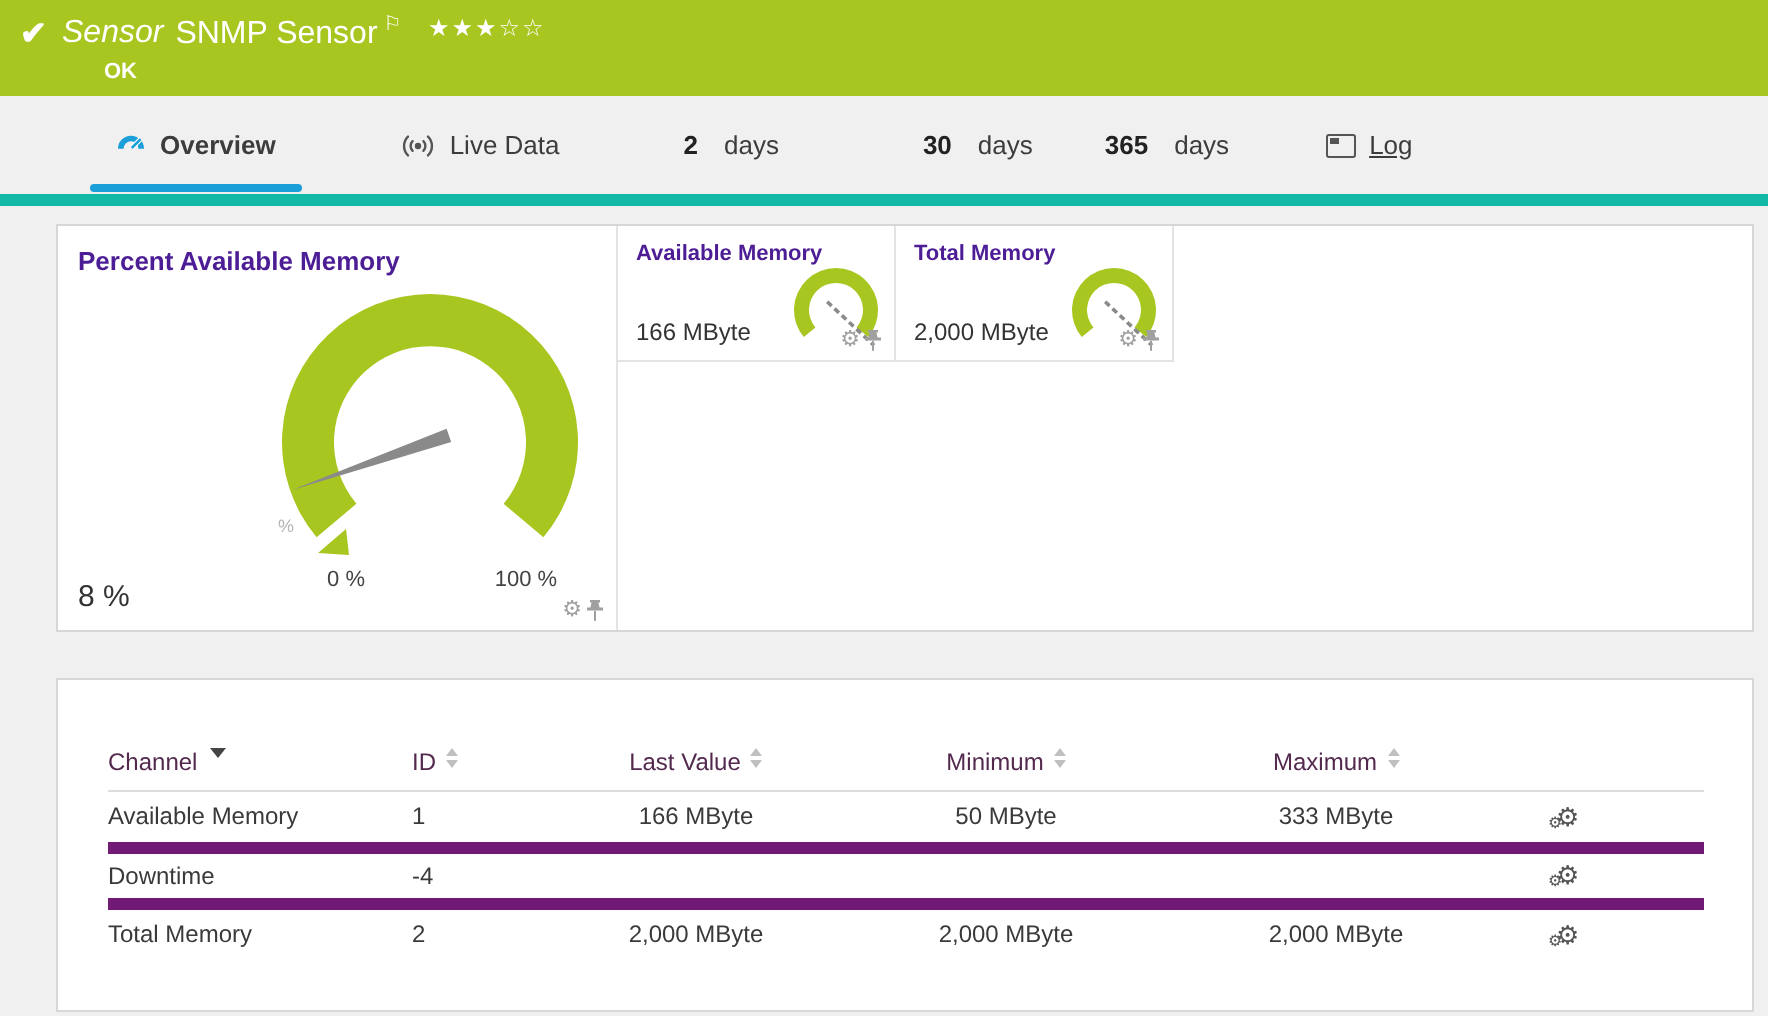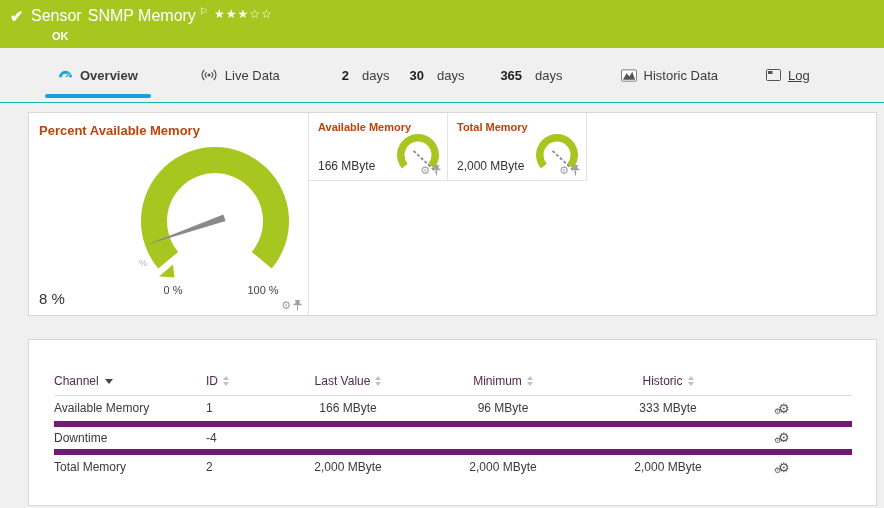--- a/index.html
+++ b/index.html
@@ -3,92 +3,92 @@
 <meta charset="utf-8">
 <style>
   * { margin:0; padding:0; box-sizing:border-box; }
   html,body { width:884px; height:508px; overflow:hidden; }
   body { font-family:"Liberation Sans", sans-serif; background:#f0f0f0; color:#333; }
 
   
   .topbar { position:relative; height:48px; background:#a8c620; color:#fff; }
   .topbar .check { position:absolute; left:10px; top:7px; font-size:16px; font-weight:bold; }
   .titleline { position:absolute; left:31px; top:6px; font-size:16px; white-space:nowrap; }
-  .titleline .stype { margin-right:6px; }
+  .titleline .stype { font-style:italic; margin-right:6px; }
   .titleline .flag { font-size:10px; vertical-align:super; margin-left:3px; }
   .stars { position:absolute; left:214px; top:7px; font-size:12px; letter-spacing:1px; }
   .status-ok { position:absolute; left:52px; top:30px; font-size:11px; font-weight:bold; }
 
   
   .tabs { position:relative; height:55px; display:flex; align-items:center;
-          border-bottom:1px solid #14b8a6; font-size:13px; color:#3c3c3c; }
+          border-bottom:6px solid #14b8a6; font-size:13px; color:#3c3c3c; }
   .tab { display:flex; align-items:center; gap:7px; cursor:pointer; height:38px; position:relative; white-space:nowrap; }
   .tab .num { font-weight:bold; color:#222; margin-right:6px; }
   .tab.active { font-weight:bold; }
   .tab.active::after { content:""; position:absolute; left:-13px; right:-13px; bottom:-4px;
                        height:4px; background:#1b9fd9; border-radius:2px; }
   .t-overview { margin-left:58px; }
   .t-livedata { margin-left:62px; }
   .t-2days    { margin-left:62px; }
-  .t-30days   { margin-left:20px; }
+  .t-30days   { margin-left:72px; }
   .t-365days  { margin-left:36px; }
   .t-historic { margin-left:58px; }
   .t-log      { margin-left:48px;text-decoration:underline; }
 
   
   .panel { background:#fff; border:1px solid #d7d7d7; margin:0 6px 0 28px; width:849px; }
   .panel-gauges { margin-top:9px; height:204px; position:relative; }
   .panel-table  { margin-top:23px; height:167px; }
 
   .tile { position:absolute; top:0; }
   .tile-big { left:0; width:280px; height:202px; border-right:1px solid #e3e3e3; }
   .tile-sm  { width:139px; height:68px; border-right:1px solid #e3e3e3; border-bottom:1px solid #e3e3e3; }
   .tile-avail { left:280px; }
   .tile-total { left:419px; }
 
-  .tile-title { font-size:13px; font-weight:bold; color:#c2410c; padding:10px 0 0 10px; }
+  .tile-title { font-size:13px; font-weight:bold; color:#4c1d95; padding:10px 0 0 10px; }
   .tile-sm .tile-title { font-size:11px; padding:8px 0 0 9px; }
   .gauge-svg { position:absolute; left:0; top:0; }
   .mini-gauge { position:absolute; left:85px; top:20px; }
   .g-label { position:absolute; font-size:11px; color:#444; text-align:center; }
   .g-min { left:122px; top:171px; width:44px; }
   .g-max { left:208px; top:171px; width:52px; }
   .g-value { position:absolute; left:10px; top:177px; font-size:15px; color:#333; }
   .sm-value { position:absolute; left:9px; top:46px; font-size:12px; color:#333; }
 
   .tile-icons { position:absolute; right:6px; bottom:4px; display:flex; align-items:flex-end; gap:2px;
                 color:#a0a0a0; font-size:11px; line-height:1; cursor:pointer; }
 
   
   table { border-collapse:collapse; margin:30px 25px 0 25px; width:798px; font-size:12px; table-layout:fixed; }
   th { font-weight:normal; color:#53294e; text-align:left; padding:4px 0 7px 0; cursor:pointer; }
   td { color:#3a3a3a; padding:0; height:28px; border-top:6px solid #701a75; }
   thead th { border-bottom:1px solid #dcdcdc; }
   tbody tr:first-child td { border-top:none; }
   .col-ch{width:152px;} .col-id{width:72px;} .col-lv{width:140px;} .col-min{width:170px;} .col-max{width:160px;} .col-edit{width:104px;}
   th.c, td.c { text-align:center; }
-  .th-inner { display:inline-flex; align-items:center; }
+  .th-inner { display:inline-flex; align-items:flex-start; }
   .sort { display:inline-flex; flex-direction:column; gap:2px; margin-left:5px; }
   .sort b { width:0; height:0; border-left:3.5px solid transparent; border-right:3.5px solid transparent; }
   .sort .up { border-bottom:4px solid #c0c0c0; }
   .sort .dn { border-top:4px solid #c0c0c0; }
   .sort-active { width:0; height:0; border-left:4px solid transparent; border-right:4px solid transparent;
                  border-top:5px solid #444; margin-left:6px; }
   .edit-gears { position:relative; display:inline-block; margin-left:30px; color:#555; cursor:pointer; }
   .edit-gears .g1 { font-size:13px; }
   .edit-gears .g2 { position:absolute; font-size:8px; left:-4px; bottom:0px; }
   svg { display:block; }
 </style>
 </head>
 <body>
 
 <header class="topbar">
   <span class="check">✔</span>
   <div class="titleline">
-    <span class="stype">Sensor</span><span>SNMP Memory</span><span class="flag">⚐</span>
+    <span class="stype">Sensor</span><span>SNMP Sensor</span><span class="flag">⚐</span>
   </div>
   <span class="stars"><span>★★★</span><span>☆☆</span></span>
   <div class="status-ok">OK</div>
 </header>
 
 <nav class="tabs">
   <div class="tab active t-overview">
     <svg width="15" height="13" viewBox="0 0 16 14">
       <path d="M8 2 a7 7 0 0 1 7 7 l-3 0 a4 4 0 0 0 -8 0 l-3 0 a7 7 0 0 1 7 -7 z" fill="#1b9fd9"></path>
       <path d="M8.4 8.6 L13.2 3.8" stroke="#ffffff" stroke-width="2.6"></path>
@@ -107,27 +107,20 @@
     <span class="num">2</span>
     <span>days</span>
   </div>
   <div class="tab t-30days">
     <span class="num">30</span>
     <span>days</span>
   </div>
   <div class="tab t-365days">
     <span class="num">365</span>
     <span>days</span>
-  </div>
-  <div class="tab t-historic">
-    <svg width="16" height="13" viewBox="0 0 17 13">
-      <rect x="0.5" y="0.5" width="16" height="12" fill="#fff" stroke="#777" rx="1"></rect>
-      <path d="M2 11 L6 4 L9 7.5 L12 2.5 L15 11 Z" fill="#555"></path>
-    </svg>
-    <span>Historic Data</span>
   </div>
   <div class="tab t-log">
     <svg width="15" height="12" viewBox="0 0 15 12">
       <rect x="0.5" y="0.5" width="14" height="11" fill="none" stroke="#555" rx="1"></rect>
       <rect x="2" y="2" width="4.5" height="3" fill="#555"></rect>
     </svg>
     <span>Log</span>
   </div>
 
 </nav>
@@ -227,36 +220,36 @@
           <span class="th-inner">
               <span>Minimum</span>
           <span class="sort">
                 <b class="up"></b>
                 <b class="dn"></b>
               </span>
             </span>
         </th>
         <th class="c">
           <span class="th-inner">
-              <span>Historic</span>
+              <span>Maximum</span>
           <span class="sort">
                 <b class="up"></b>
                 <b class="dn"></b>
               </span>
             </span>
         </th>
         <th></th>
       </tr>
     </thead>
     <tbody>
       <tr>
         <td>Available Memory</td>
         <td>1</td>
         <td class="c">166 MByte</td>
-        <td class="c">96 MByte</td>
+        <td class="c">50 MByte</td>
         <td class="c">333 MByte</td>
         <td><span class="edit-gears"><span class="g1">⚙</span><span class="g2">⚙</span></span></td>
       </tr>
       <tr>
         <td>Downtime</td>
         <td>-4</td>
         <td class="c"></td>
         <td class="c"></td>
         <td class="c"></td>
         <td><span class="edit-gears"><span class="g1">⚙</span><span class="g2">⚙</span></span></td>

